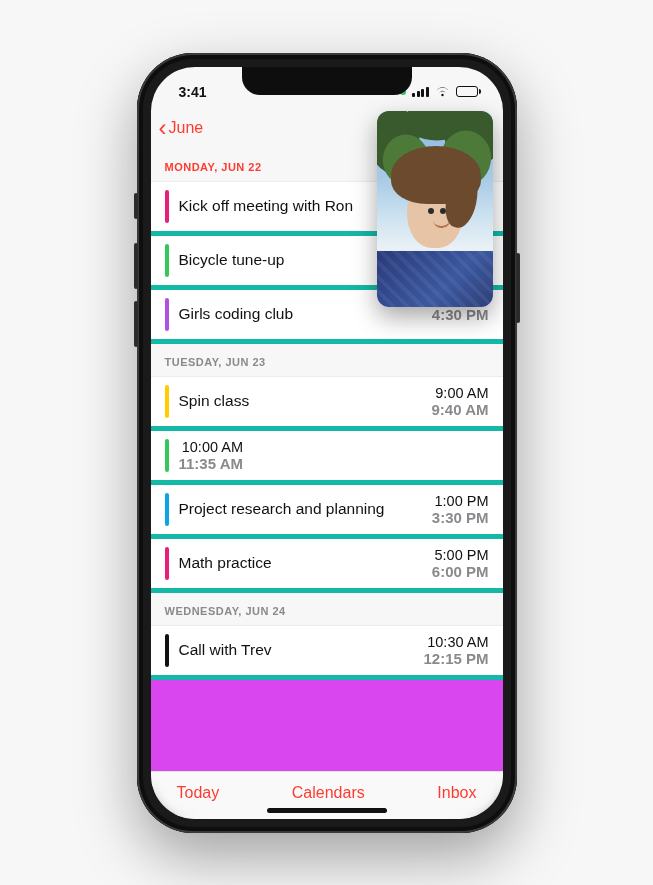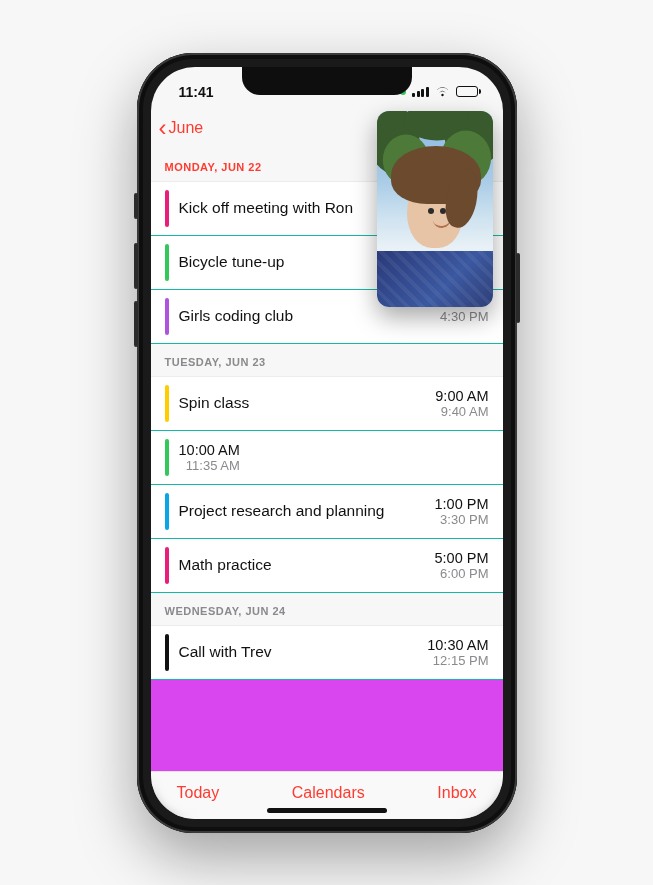--- a/index.html
+++ b/index.html
@@ -62,27 +62,27 @@
   }
   .back-btn { display:flex; align-items:center; color:#ff3b30; font-size:16px; gap:2px; background:none; border:none; }
   .back-chevron { font-size: 24px; line-height: 1; font-weight: 300; }
   .list-button { width:30px; height:30px; border-radius:7px; background:#ff3b30; display:flex; flex-direction:column; justify-content:center; gap:4px; padding:6px 7px; border:none; }
   .list-button i { display:flex; align-items:center; gap:4px; }
   .list-button i::before { content:""; width:3px; height:3px; border-radius:50%; background:#fff; }
   .list-button i::after { content:""; flex:1; height:2px; background:#fff; border-radius:1px; }
   .content { position:relative; background:#d946ef; height: calc(100% - 42px - 40px - 48px); overflow:hidden; }
   .day-header { font-size: 11px; font-weight: 700; letter-spacing: .5px; color:#ff3b30; text-transform: uppercase; padding: 12px 14px 8px; background:#f7f7f7; border-bottom:1px solid #ececec; }
   .day-header.muted { color:#8a8a8e; font-weight:600; }
-  .event { display:flex; align-items:stretch; min-height:54px; padding: 8px 14px 8px 14px; border-bottom:1px solid #14b8a6; background:#fff; }
+  .event { display:flex; align-items:stretch; min-height:54px; padding: 8px 14px 8px 14px; border-bottom:5px solid #14b8a6; background:#fff; }
   .event .bar { width:4px; border-radius:3px; margin-right:10px; }
   .event .body { flex:1; display:flex; align-items:center; }
   .event .title { font-size:15.5px; font-weight:400; color:#111; }
   .event .times { display:flex; flex-direction:column; align-items:flex-end; justify-content:center; font-variant-numeric: tabular-nums; }
   .event .times .t1 { font-size:14.5px; color:#111; }
-  .event .times .t2 { font-size:13px; color:#8a8a8e; }
+  .event .times .t2 { font-size:15px; color:#8a8a8e;font-weight:bold; }
   .toolbar {
     position:absolute; bottom:0; left:0; right:0; height:48px;
     display:flex; align-items:center; justify-content:space-between;
     padding: 0 26px 4px 26px;
     background:#f9f9f9cc; backdrop-filter: blur(4px);
     border-top:1px solid #e2e2e2;
     color:#ff3b30; font-size:16px;
     z-index:30;
     gap:36px;
   }
@@ -115,21 +115,21 @@
   <div class="phone">
     <div class="side-btn sb-left1"></div>
     <div class="side-btn sb-left2"></div>
     <div class="side-btn sb-left3"></div>
     <div class="side-btn sb-right"></div>
 
     <div class="screen">
       <div class="notch"></div>
 
       <div class="status-bar">
-        <span>11:41</span>
+        <span>3:41</span>
         <div class="status-right">
           <span class="dot-green"></span>
           <span class="bars">
               <span></span>
               <span></span>
               <span></span>
               <span></span>
             </span>
           <svg class="wifi" viewBox="0 0 20 14">
               <path d="M10 13.2a1.6 1.6 0 1 0 0-3.2 1.6 1.6 0 0 0 0 3.2Zm-4.3-4.4 1.5-1.5a4.2 4.2 0 0 1 5.6 0l1.5 1.5a6.3 6.3 0 0 0-8.6 0ZM2.2 5.3l1.5-1.5a9 9 0 0 1 12.6 0l1.5 1.5a11.1 11.1 0 0 0-15.6 0Z" fill="#111"></path>

